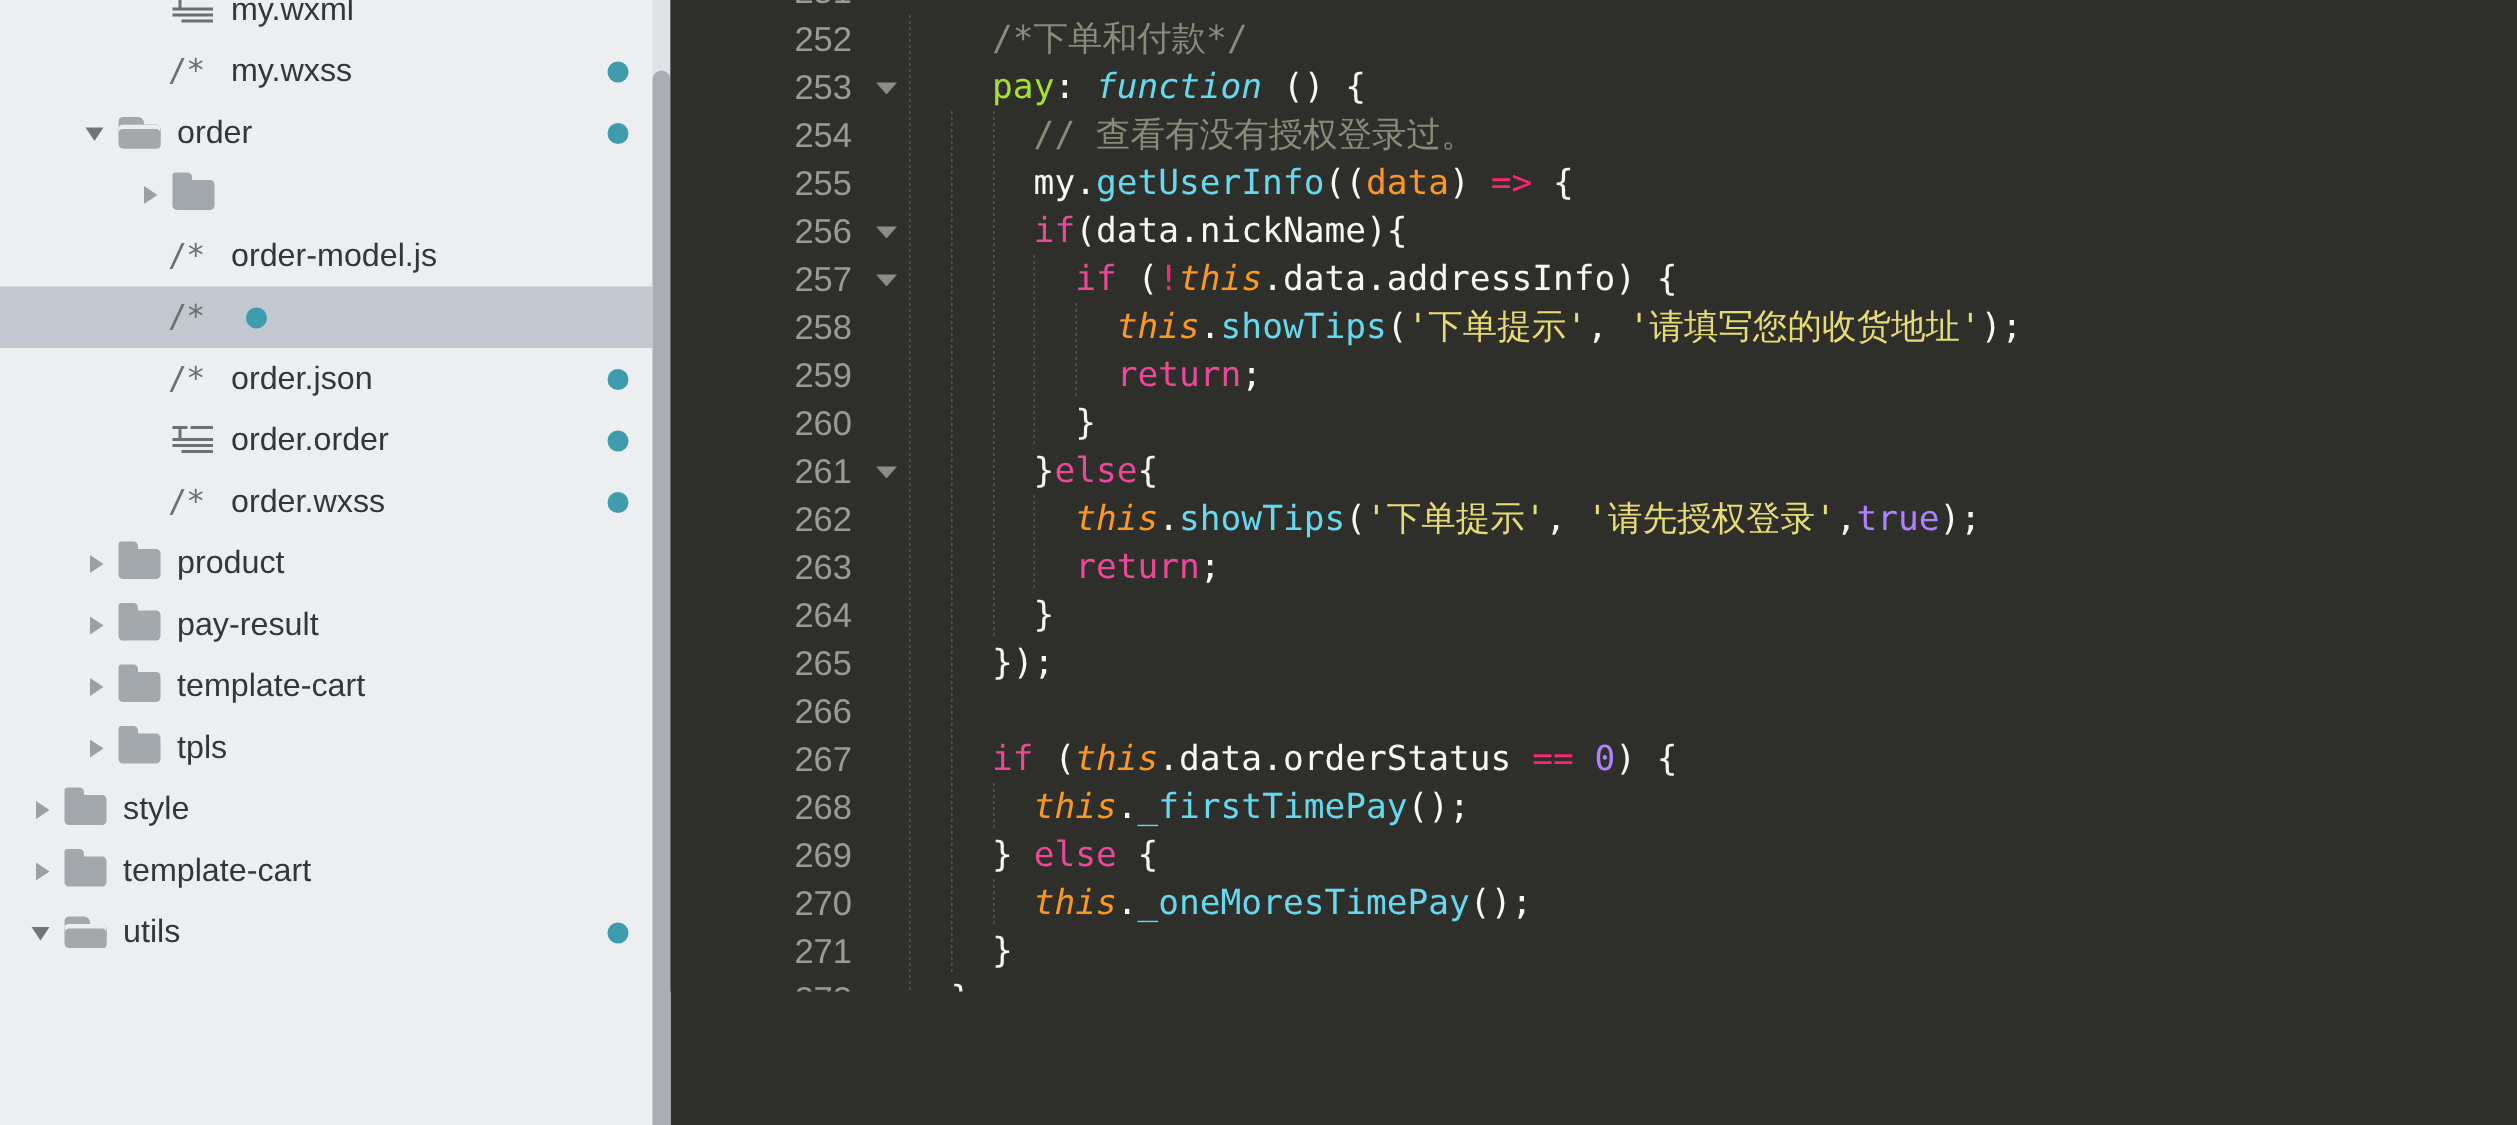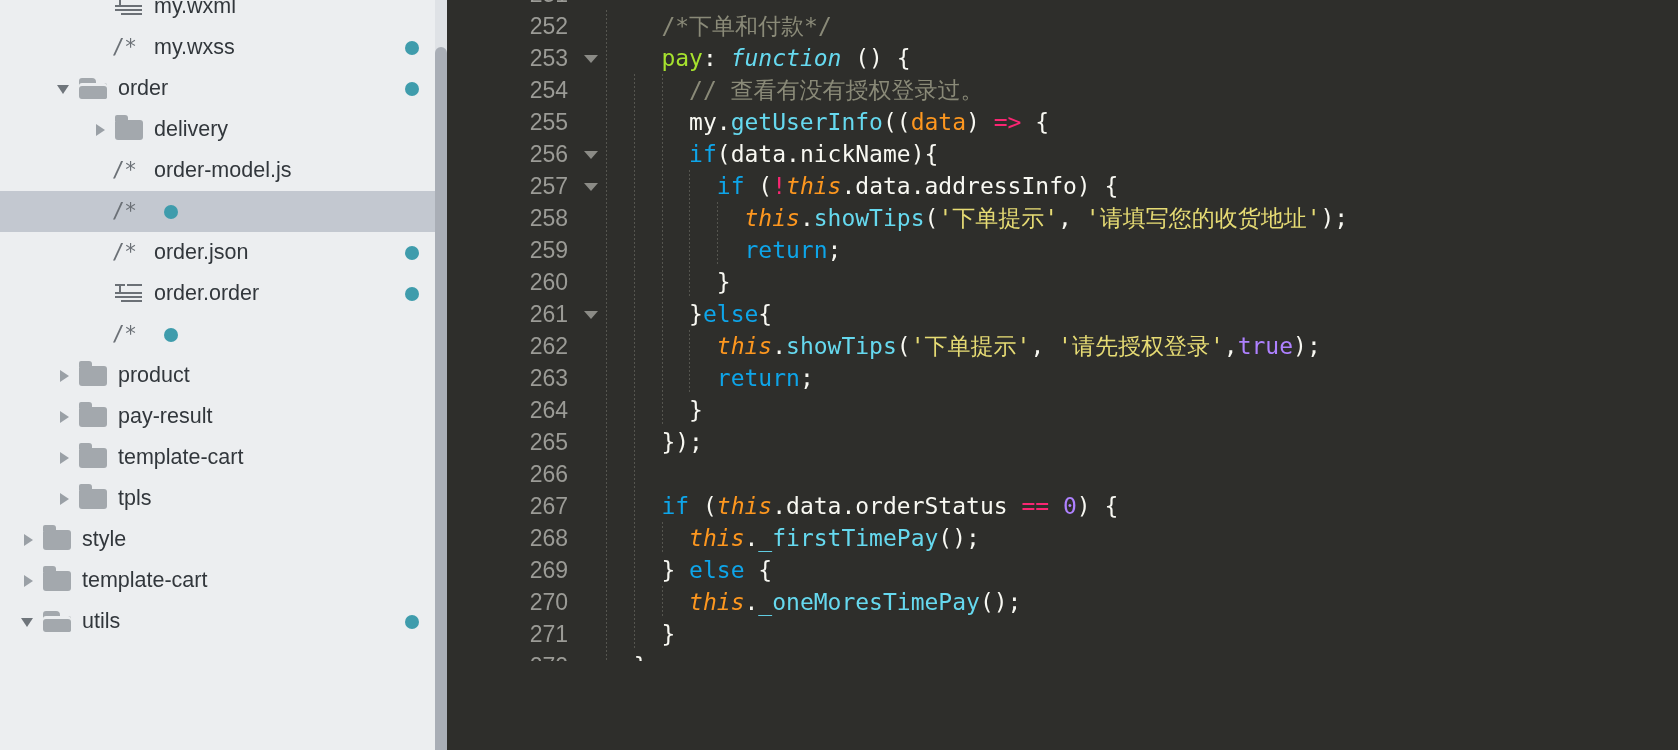--- a/index.html
+++ b/index.html
@@ -252,21 +252,21 @@
     height: 32px;
     background: repeating-linear-gradient(
       to bottom,
       #55554f 0px, #55554f 2px,
       transparent 2px, transparent 4px);
   }
   .txt { position: relative; }
 
   
   .t-comment  { color: #8a8a78; }
-  .t-keyword  { color: #0ea5e9; }
+  .t-keyword  { color: #ec4899; }
   .t-prop     { color: #a6e22e; }
   .t-func     { color: #66d9ef; font-style: italic; }
   .t-method   { color: #66d9ef; }
   .t-param    { color: #fd971f; }
   .t-this     { color: #fd971f; font-style: italic; }
   .t-string   { color: #e6db74; }
   .t-const    { color: #ae81ff; }
   .t-plain    { color: #f8f8f2; }
   .t-op       { color: #f92672; }
 </style>
@@ -310,21 +310,20 @@
           </div>
           <div class="row-label">order</div>
           <div class="dot" style="background: rgb(63, 156, 172);"></div>
         </div>
         <div class="row">
           <div style="flex: 0 0 90px;"></div>
           <div class="twisty closed"></div>
           <div class="icon-wrap">
             <div class="ic-folder"></div>
           </div>
-          <div class="row-label">delivery</div>
           <div class="dot hidden" style="background: rgb(63, 156, 172);"></div>
         </div>
         <div class="row">
           <div style="flex: 0 0 90px;"></div>
           <div class="twisty "></div>
           <div class="icon-wrap">
             <div class="ic-code">/*</div>
           </div>
           <div class="row-label">order-model.js</div>
           <div class="dot hidden" style="background: rgb(63, 156, 172);"></div>
@@ -361,20 +360,21 @@
           </div>
           <div class="row-label">order.order</div>
           <div class="dot" style="background: rgb(63, 156, 172);"></div>
         </div>
         <div class="row">
           <div style="flex: 0 0 90px;"></div>
           <div class="twisty "></div>
           <div class="icon-wrap">
             <div class="ic-code">/*</div>
           </div>
+          <div class="row-label">order.wxss</div>
           <div class="dot" style="background: rgb(63, 156, 172);"></div>
         </div>
         <div class="row">
           <div style="flex: 0 0 54px;"></div>
           <div class="twisty closed"></div>
           <div class="icon-wrap">
             <div class="ic-folder"></div>
           </div>
           <div class="row-label">product</div>
           <div class="dot hidden" style="background: rgb(63, 156, 172);"></div>

